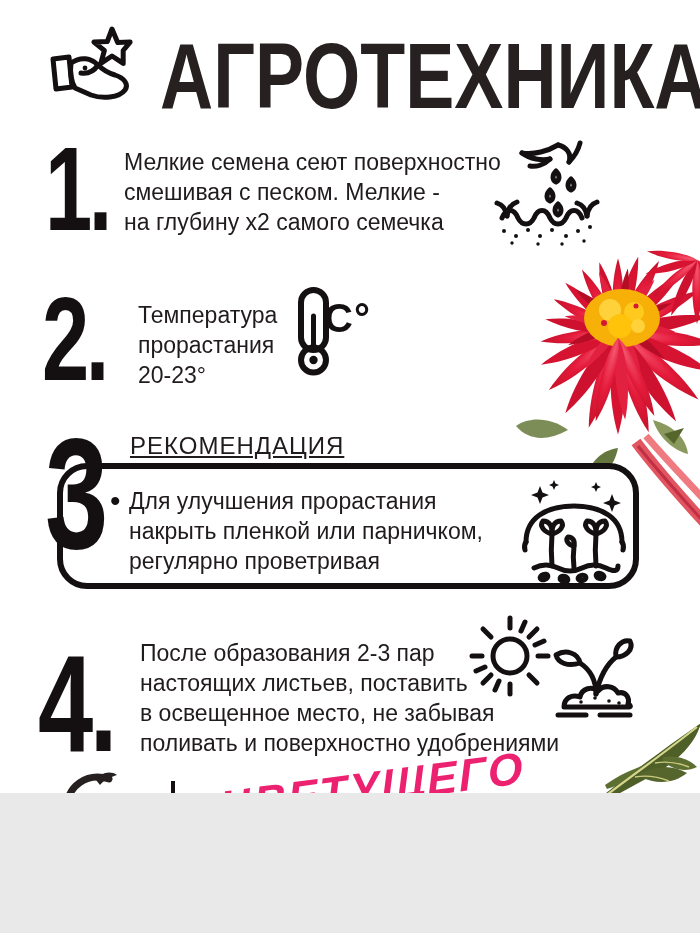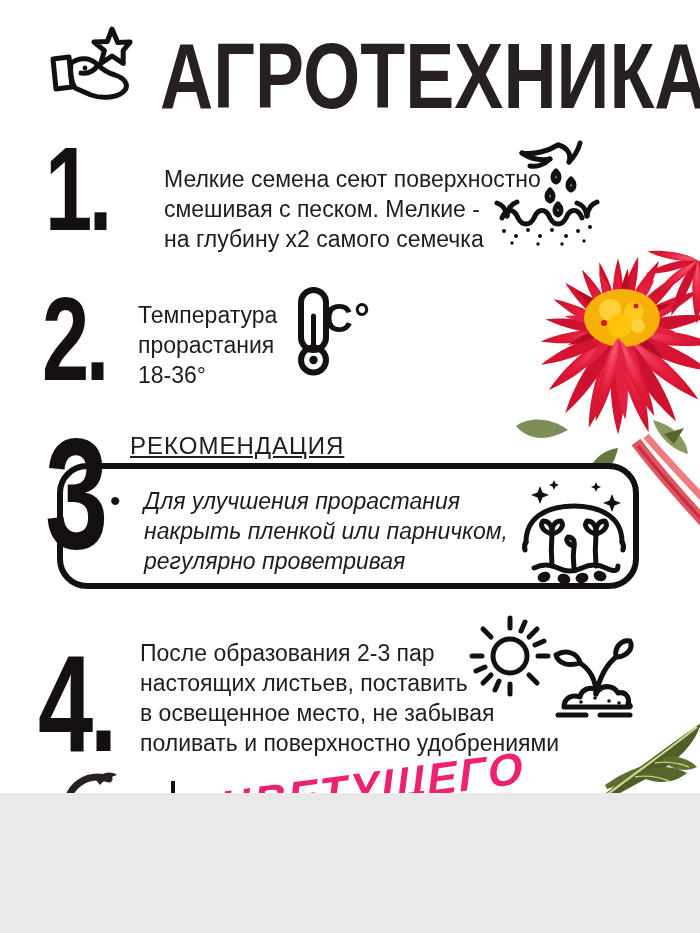--- a/index.html
+++ b/index.html
@@ -49,21 +49,21 @@
       <polygon points="68,3 73.7,16.5 86.1,16.1 79.2,24.5 79.2,37.4 68,30 56.8,37.4 60.4,24.5 49.9,16.1 63.3,15.5" fill="#ffffff"></polygon>
       <path d="M9 33 L25 31 L28 61 L12 63 Z"></path>
       <path d="M27 37 C37 30 47 32 54 39 C59 44 64 47 71 49 C80 52 85 58 81 64 C75 72 58 73 47 69 L31 62 C27 55 26 45 27 37 Z"></path>
       <path d="M54 39 C50 45 44 48 37 47"></path>
       <circle cx="41" cy="42" r="2.4" fill="#141011" stroke="none"></circle>
     </svg>
   </div>
   <div class="abs title" style="left:160px;top:30px;">АГРОТЕХНИКА</div>
 
   <div class="abs num" style="left:45px;top:142px;font-size:118px;">1.</div>
-  <div class="abs" style="left:124px;top:164px;margin-left:40px;">
+  <div class="abs" style="left:124px;top:147px;">
     <div class="body-text">Мелкие семена сеют поверхностно</div>
     <div class="body-text">смешивая с песком. Мелкие -</div>
     <div class="body-text">на глубину x2 самого семечка</div>
   </div>
   <div class="abs" style="left:492px;top:138px;width:120px;height:108px;">
     <svg width="120" height="108" viewBox="0 0 120 108" fill="none" stroke="#141011" stroke-width="5" stroke-linecap="round" stroke-linejoin="round">
       <path d="M66 7 C56 13 42 17 30 15"></path>
       <path d="M30 15 C38 21 50 23 58 21"></path>
       <path d="M58 21 C52 27 44 29 38 28"></path>
       <path d="M88 5 C86 13 82 19 77 24"></path>
@@ -91,21 +91,21 @@
           <circle cx="70" cy="106" r="1.7"></circle>
           <circle cx="92" cy="103" r="1.7"></circle>
       </g>
     </svg>
   </div>
 
   <div class="abs num" style="left:42px;top:292px;font-size:118px;">2.</div>
   <div class="abs" style="left:138px;top:300px;">
     <div class="body-text">Температура</div>
     <div class="body-text">прорастания</div>
-    <div class="body-text">18-36°</div>
+    <div class="body-text">20-23°</div>
   </div>
   <div class="abs" style="left:292px;top:286px;width:46px;height:92px;">
     <svg width="46" height="92" viewBox="0 0 46 92" fill="none" stroke="#141011" stroke-linecap="round">
       <rect x="9" y="4" width="25" height="60" rx="12.5" stroke-width="6"></rect>
       <line x1="21.5" y1="30" x2="21.5" y2="60" stroke-width="5"></line>
       <circle cx="21.5" cy="74" r="12.5" stroke-width="6"></circle>
       <circle cx="21.5" cy="74" r="4.2" fill="#141011" stroke="none"></circle>
     </svg>
   </div>
   <div class="abs c-label" style="left:324px;top:296px;">C°</div>
@@ -196,21 +196,21 @@
         <use href="#pt" transform="rotate(255) scale(0.65)" fill="#d61330"></use>
         <use href="#pt" transform="rotate(280) scale(0.62)" fill="url(#pg)"></use>
       </g>
     </svg>
   </div>
 
   <div class="abs rec-box" style="left:57px;top:463px;width:582px;height:126px;"></div>
   <div class="abs num" style="left:45px;top:430px;font-size:158px;">3</div>
   <div class="abs rec-heading" style="left:130px;top:432px;text-decoration:underline;">РЕКОМЕНДАЦИЯ</div>
   <div class="abs bullet" style="left:110px;top:486px;">•</div>
-  <div class="abs" style="left:144px;top:486px;font-style:italic;">
+  <div class="abs" style="left:129px;top:486px;">
     <div class="body-text">Для улучшения прорастания</div>
     <div class="body-text">накрыть пленкой или парничком,</div>
     <div class="body-text">регулярно проветривая</div>
   </div>
   <div class="abs" style="left:518px;top:474px;width:112px;height:112px;">
     <svg width="112" height="112" viewBox="0 0 112 112" fill="none" stroke="#141011" stroke-width="5" stroke-linecap="round" stroke-linejoin="round">
       <path d="M8 68 C8 44 28 32 56 32 C84 32 104 44 104 68"></path>
       <path d="M8 68 C6 71 6 73 7 76"></path>
       <path d="M104 68 C106 71 106 73 105 76"></path>
       <g fill="#141011" stroke="none">

